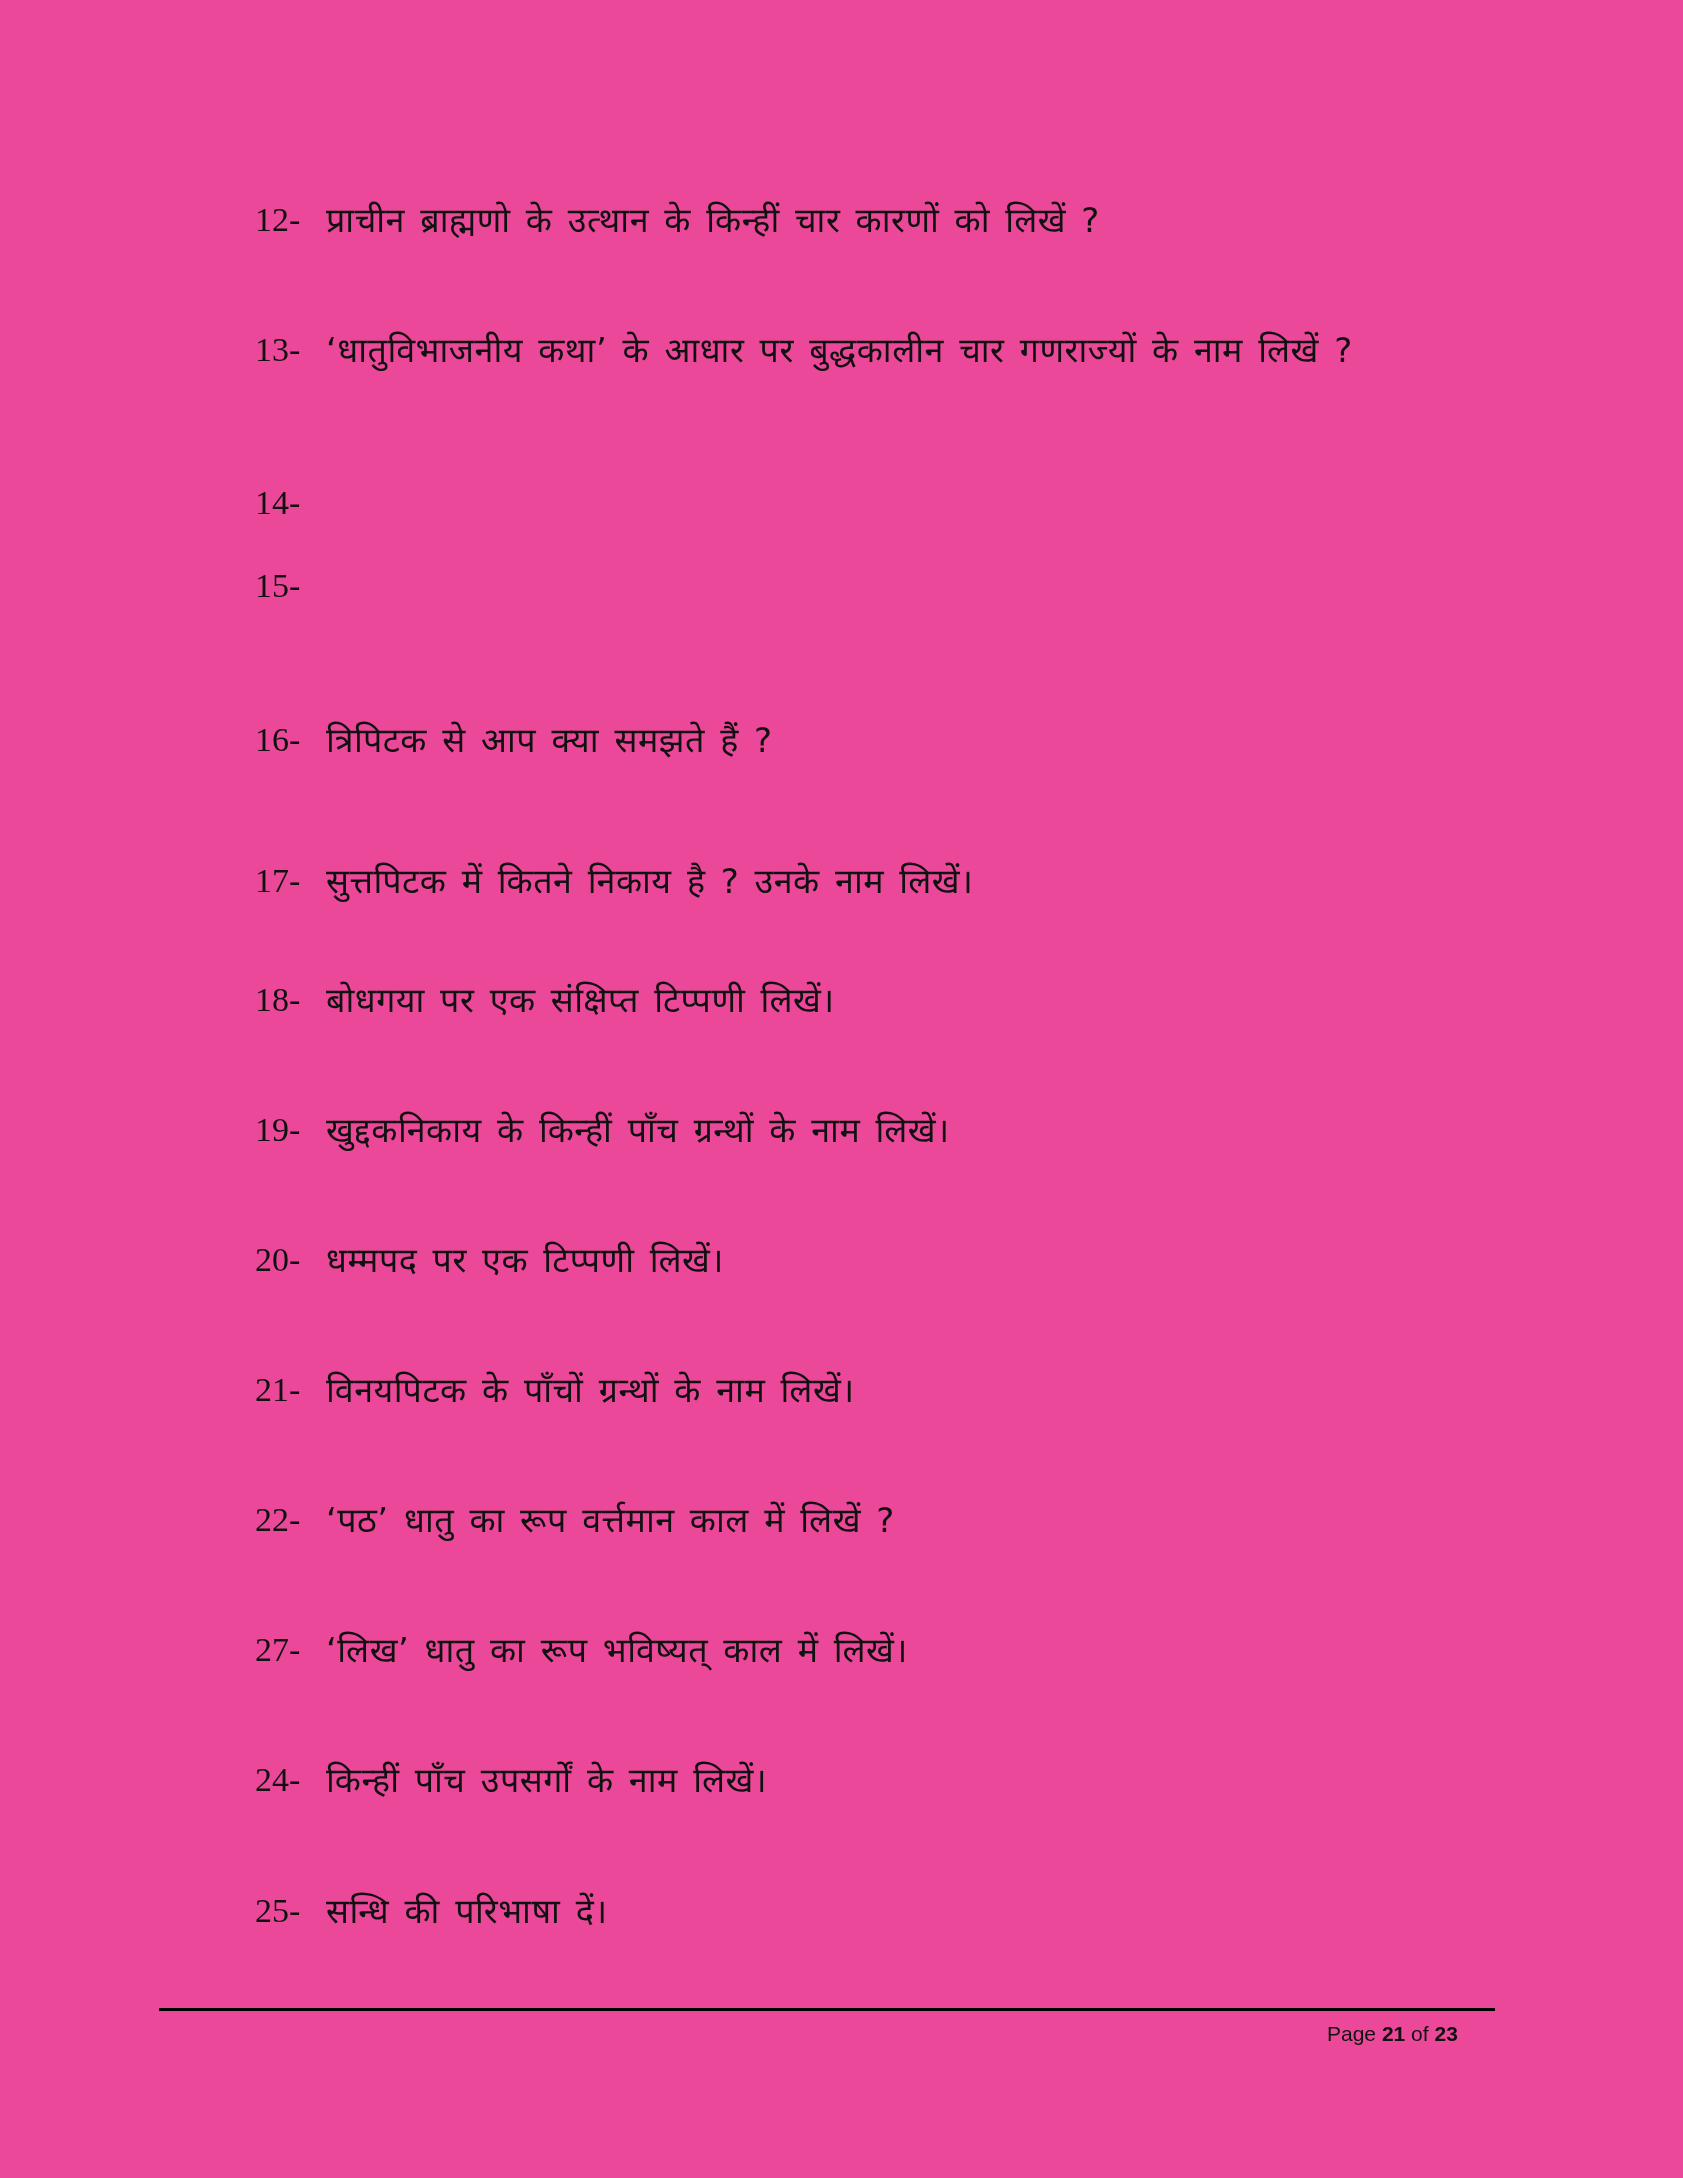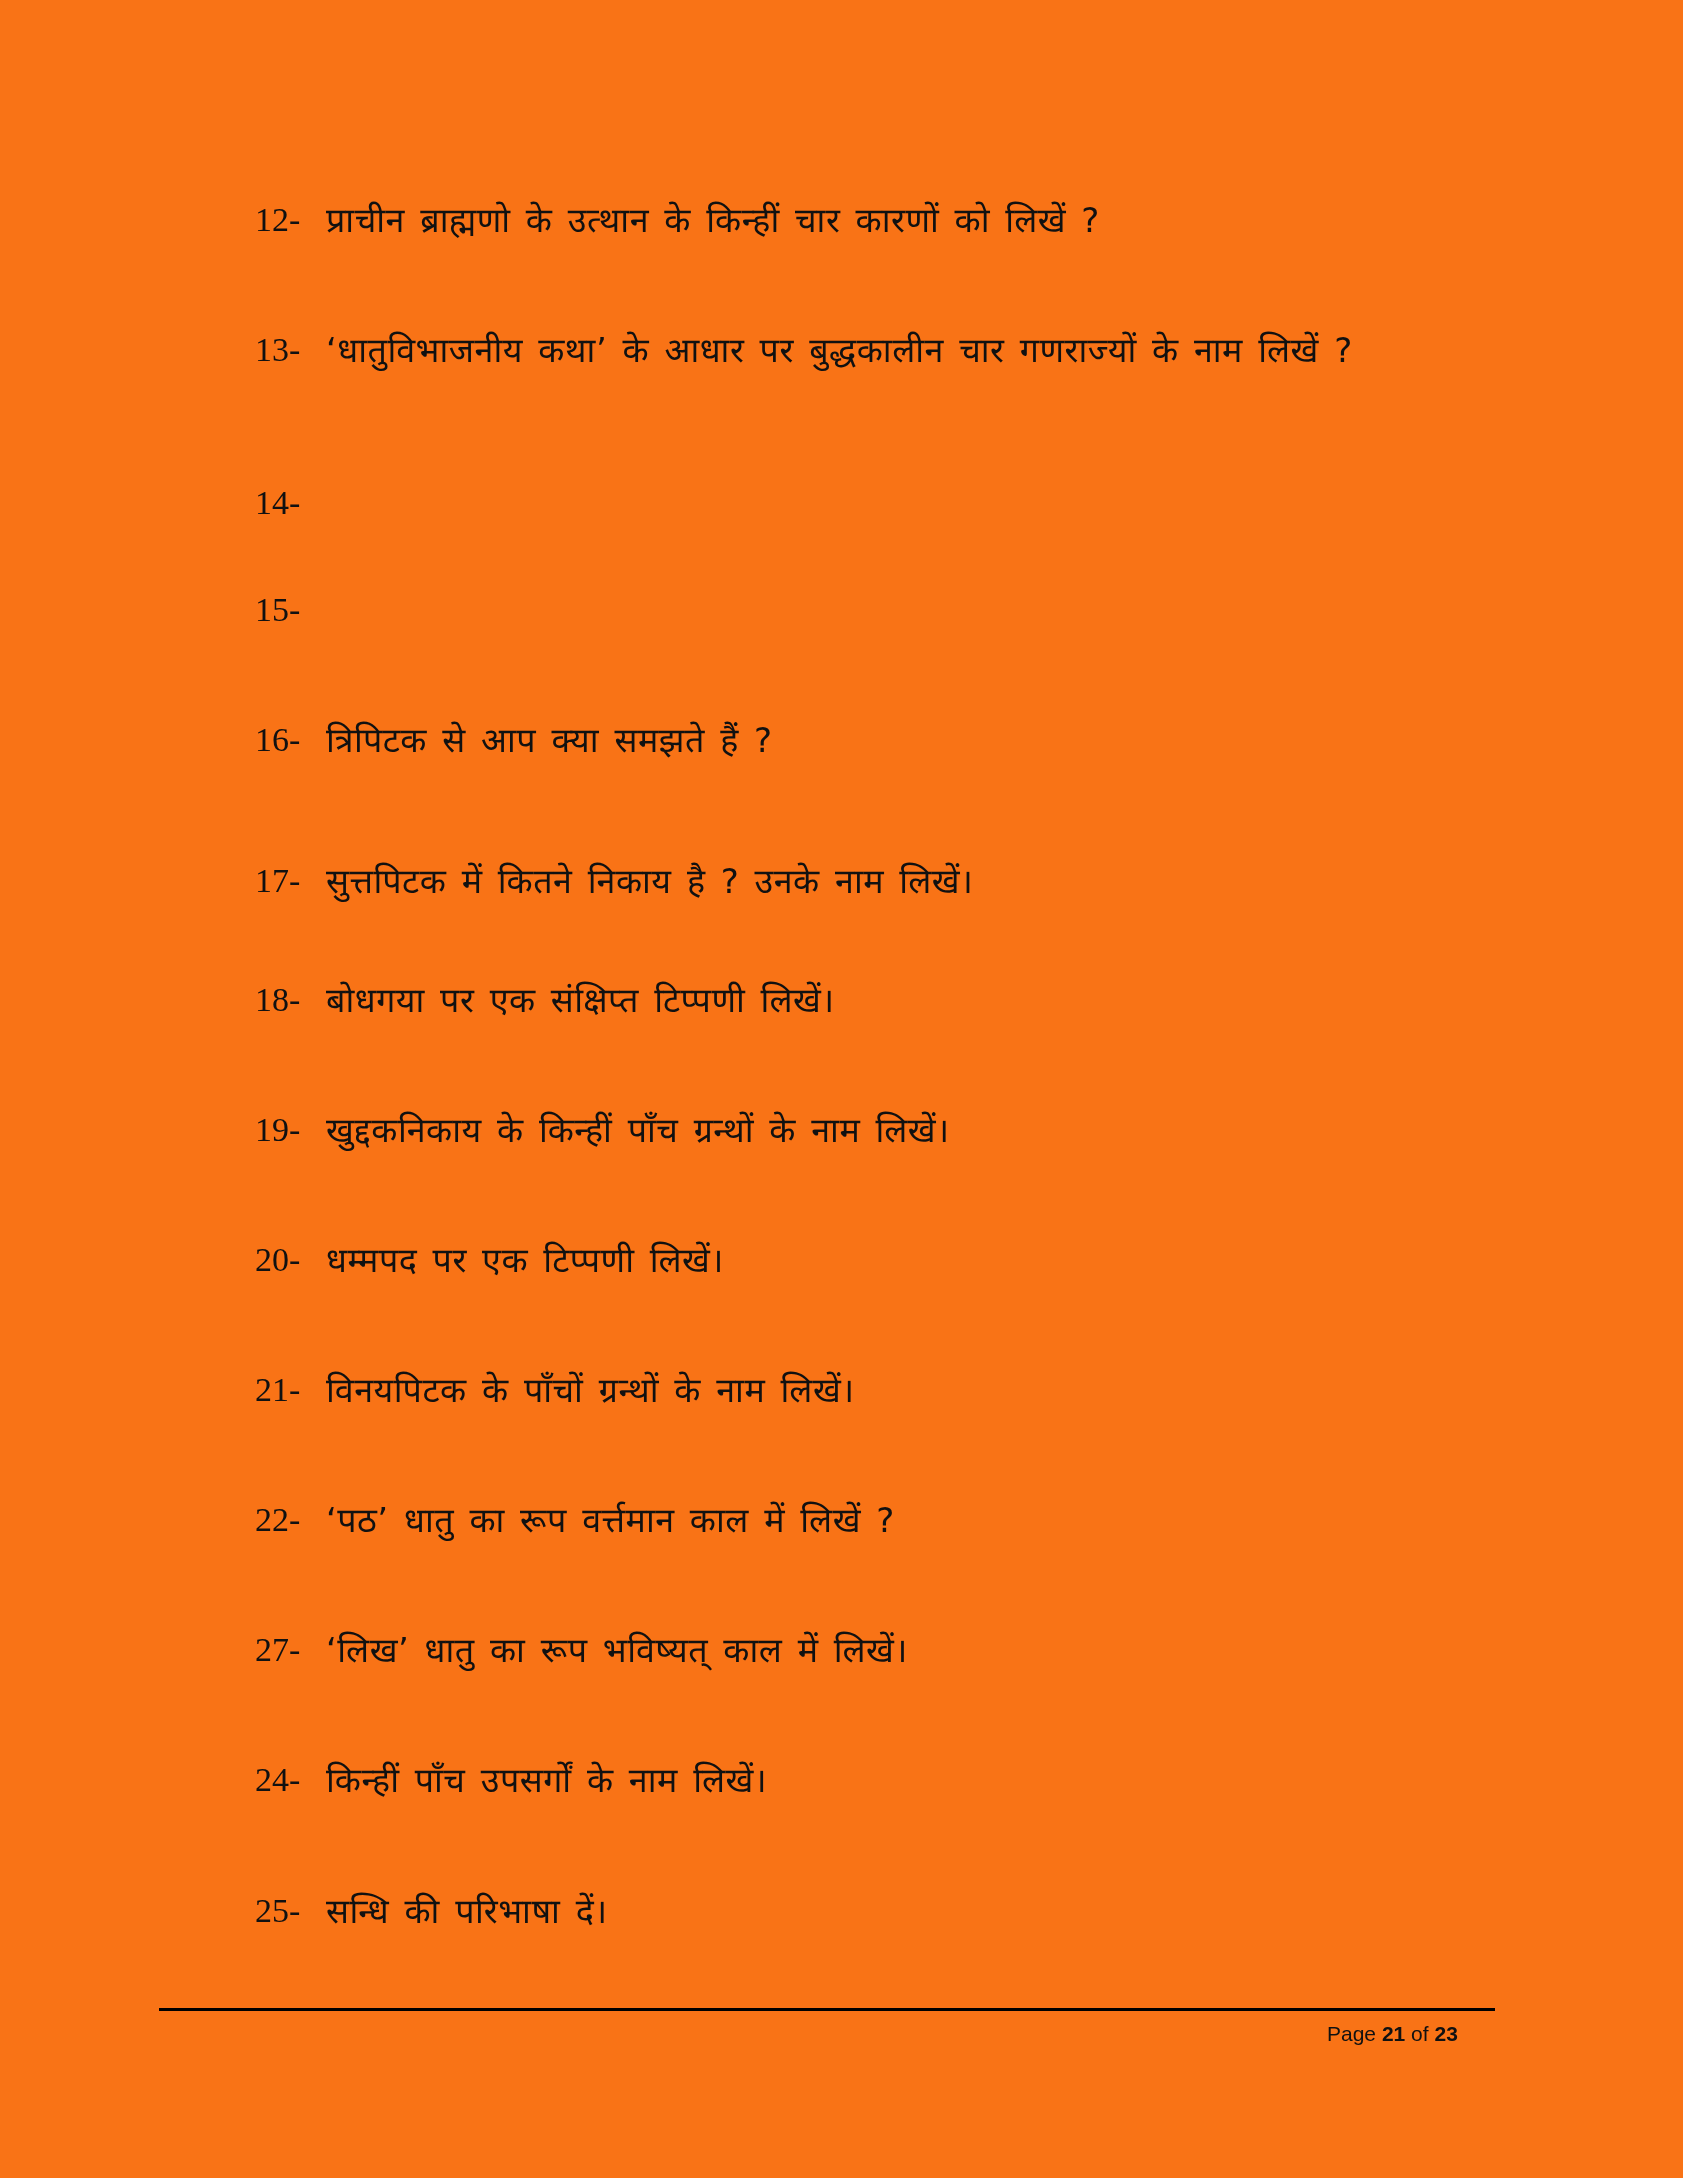--- a/index.html
+++ b/index.html
@@ -12,21 +12,21 @@
       height: 2178px;
       position: relative;
       overflow: hidden;
       color: #111111;
     }
     .page {
       position: absolute;
       left: 0; top: 0;
       width: 1683px;
       height: 2178px;
-      background: #f97316;
+      background: #ec4899;
     }
     .question {
       position: absolute;
       left: 255px;
       height: 50px;
       display: flex;
       align-items: center;
       white-space: nowrap;
       font-family: "DejaVu Serif", "Liberation Serif", serif;
       font-size: 32px;
@@ -81,21 +81,21 @@
 
   <div class="question" style="top:325px">
     <span class="q-num">13-</span>
     <span class="q-text">‘धातुविभाजनीय कथा’ के आधार पर बुद्धकालीन चार गणराज्यों के नाम लिखें ?</span>
   </div>
 
   <div class="question" style="top:478px">
     <span class="q-num">14-</span>
   </div>
 
-  <div class="question" style="top:585px">
+  <div class="question" style="top:561px">
     <span class="q-num">15-</span>
   </div>
 
   <div class="question" style="top:715px">
     <span class="q-num">16-</span>
     <span class="q-text">त्रिपिटक से आप क्या समझते हैं ?</span>
   </div>
 
   <div class="question" style="top:856px">
     <span class="q-num">17-</span>

